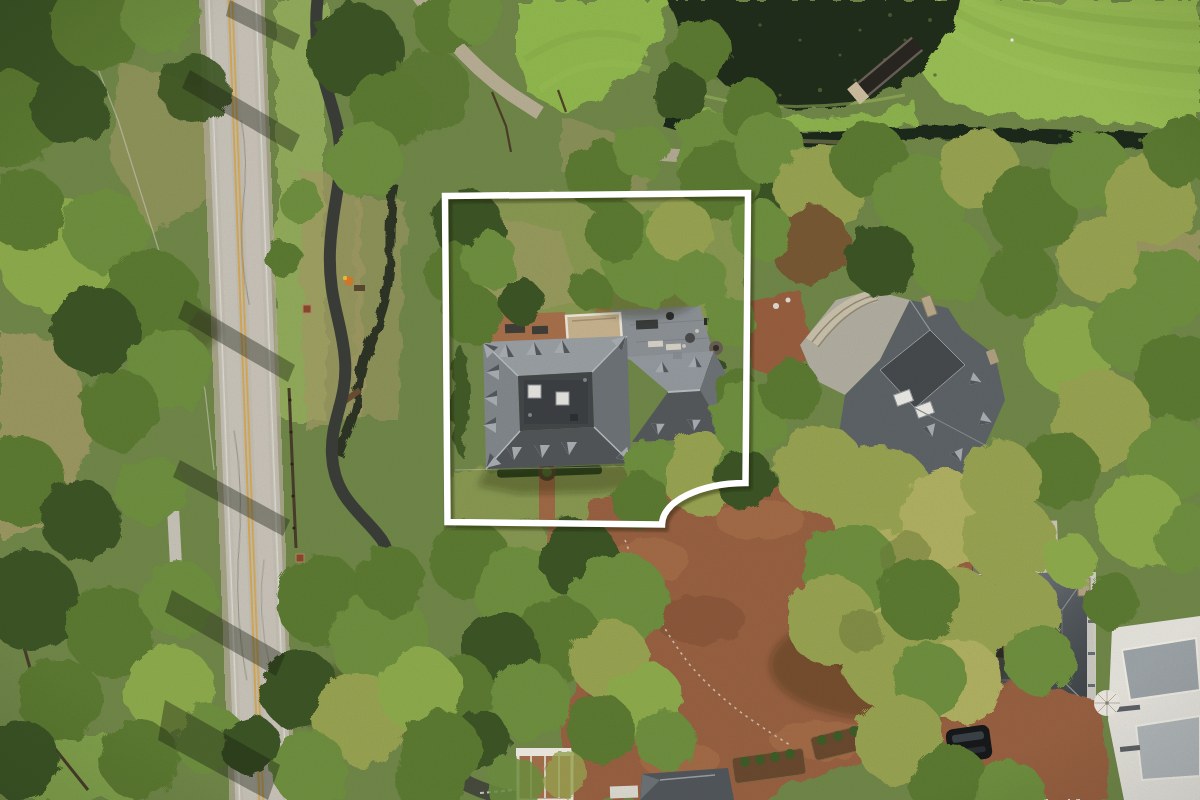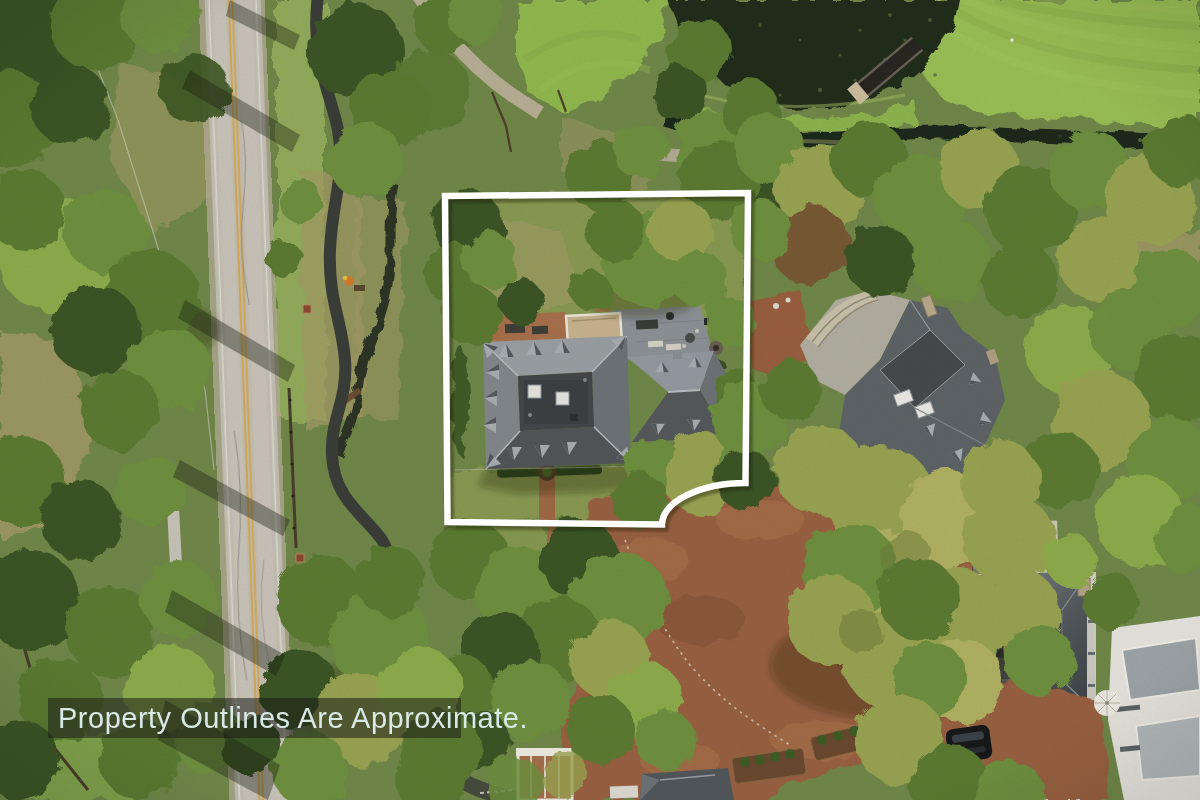--- a/index.html
+++ b/index.html
@@ -587,16 +587,13 @@
 
   <rect width="1200" height="800" filter="url(#grain)" opacity=".05"></rect>
   <rect width="1200" height="800" fill="url(#vig)"></rect>
 
   <g>
     <path d="M 445 196 L 748 193 L 745.5 483 A 84 42 0 0 0 662 524.5 L 447.5 522 Z" fill="none" stroke="rgba(20,25,15,0.4)" stroke-width="9" transform="translate(2,2.5)" filter="url(#blur1)"></path>
     <path d="M 445 196 L 748 193 L 745.5 483 A 84 42 0 0 0 662 524.5 L 447.5 522 Z" fill="none" stroke-width="6.5" stroke-linejoin="miter" stroke="#ffffff"></path>
   </g>
 </svg>
 
-<div class="banner">
-  <span>Property Outlines Are Approximate.</span>
 </div>
-</div>
 
 </body></html>

